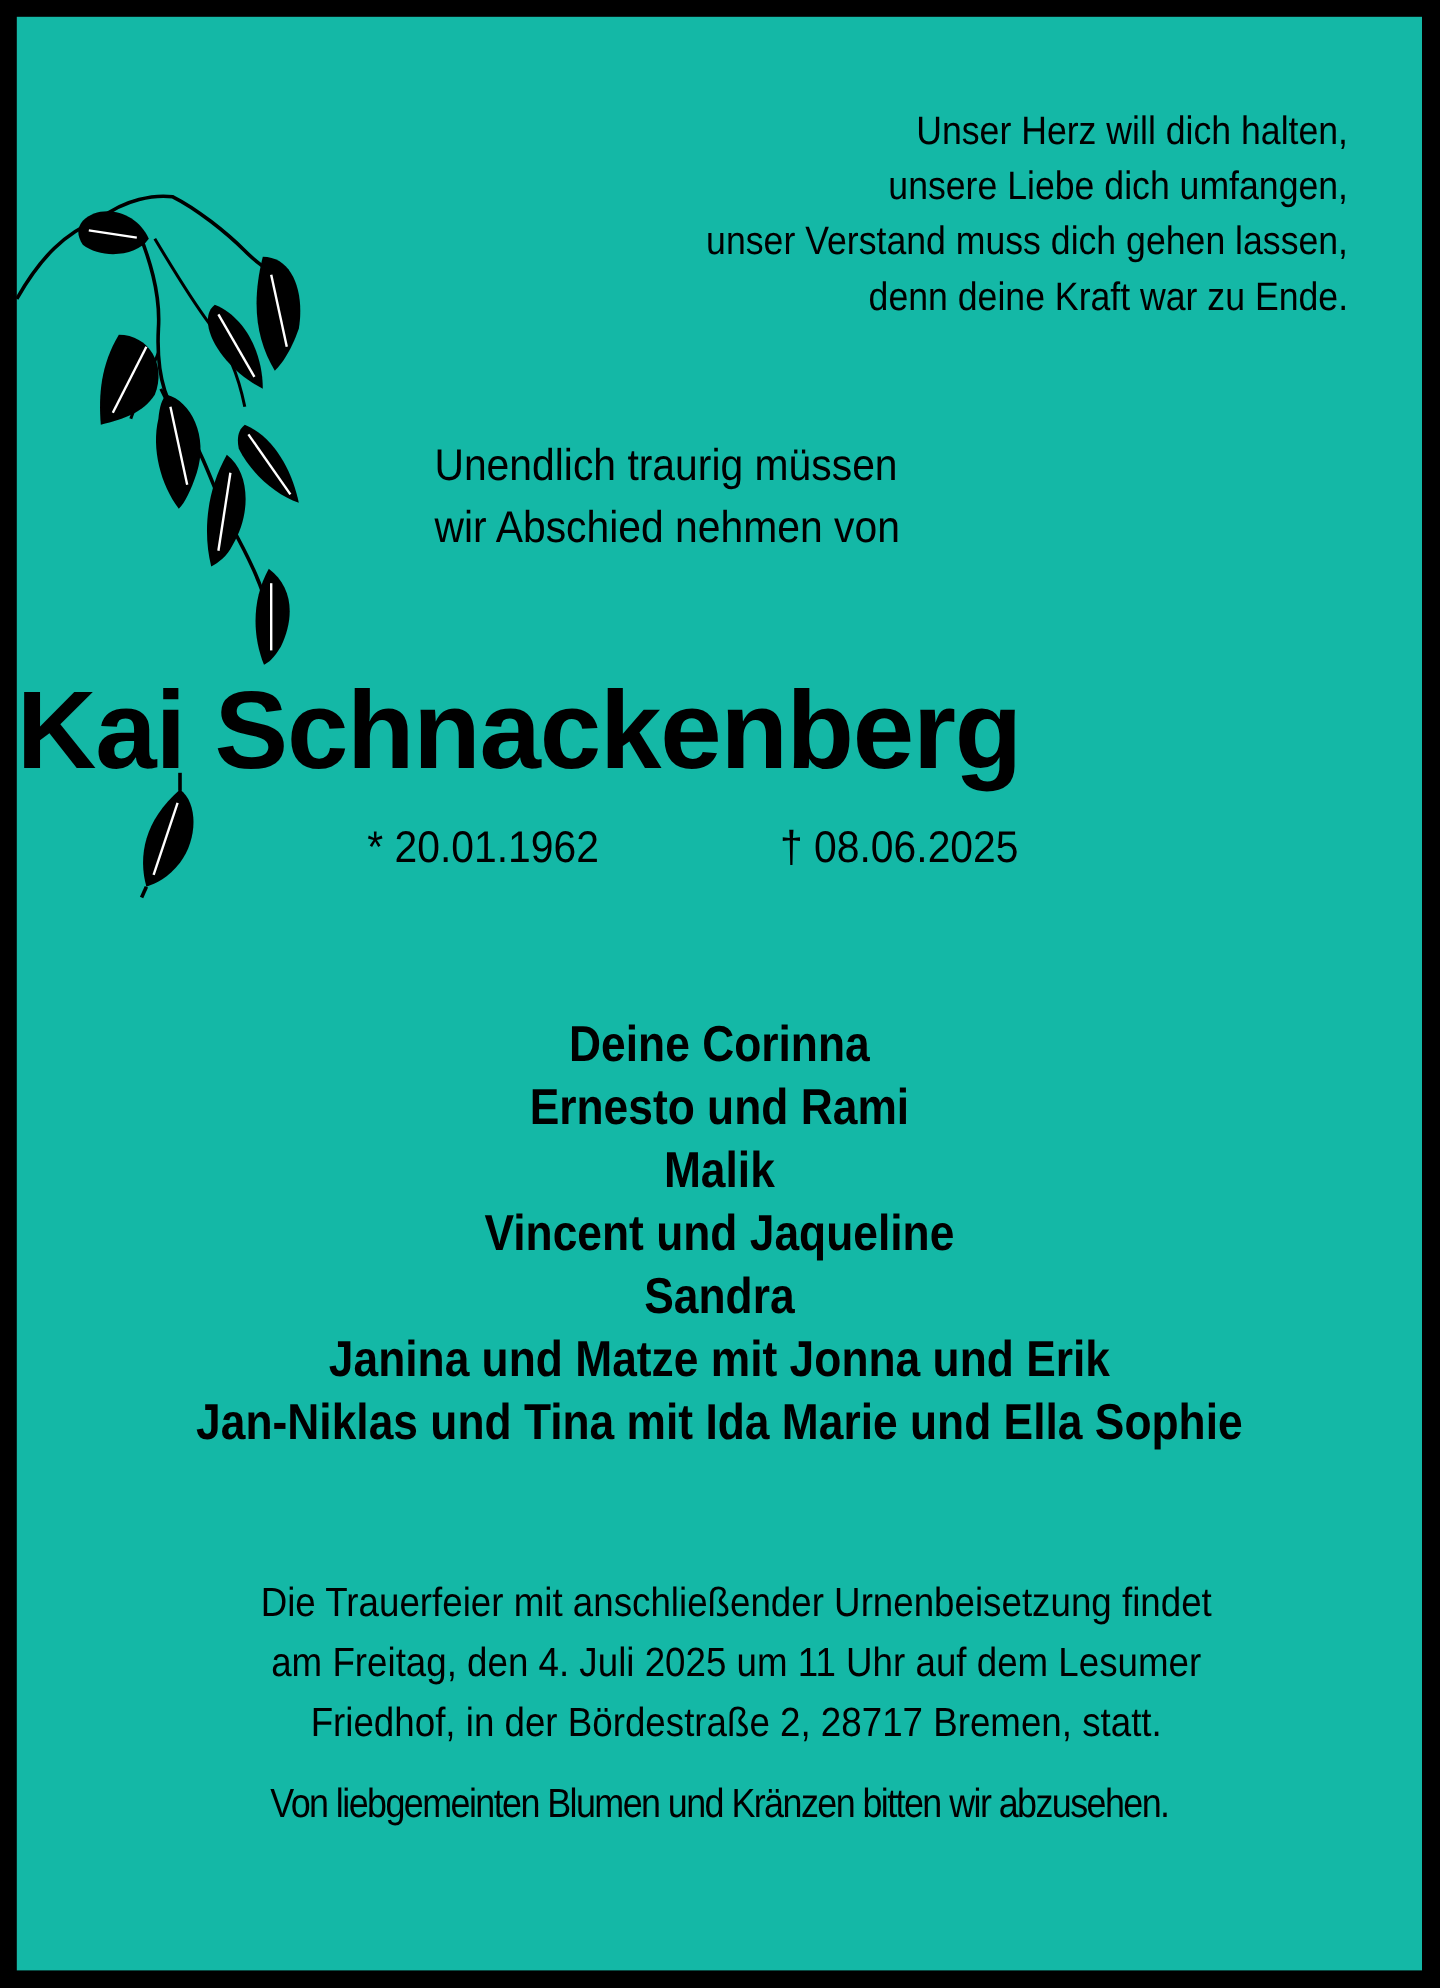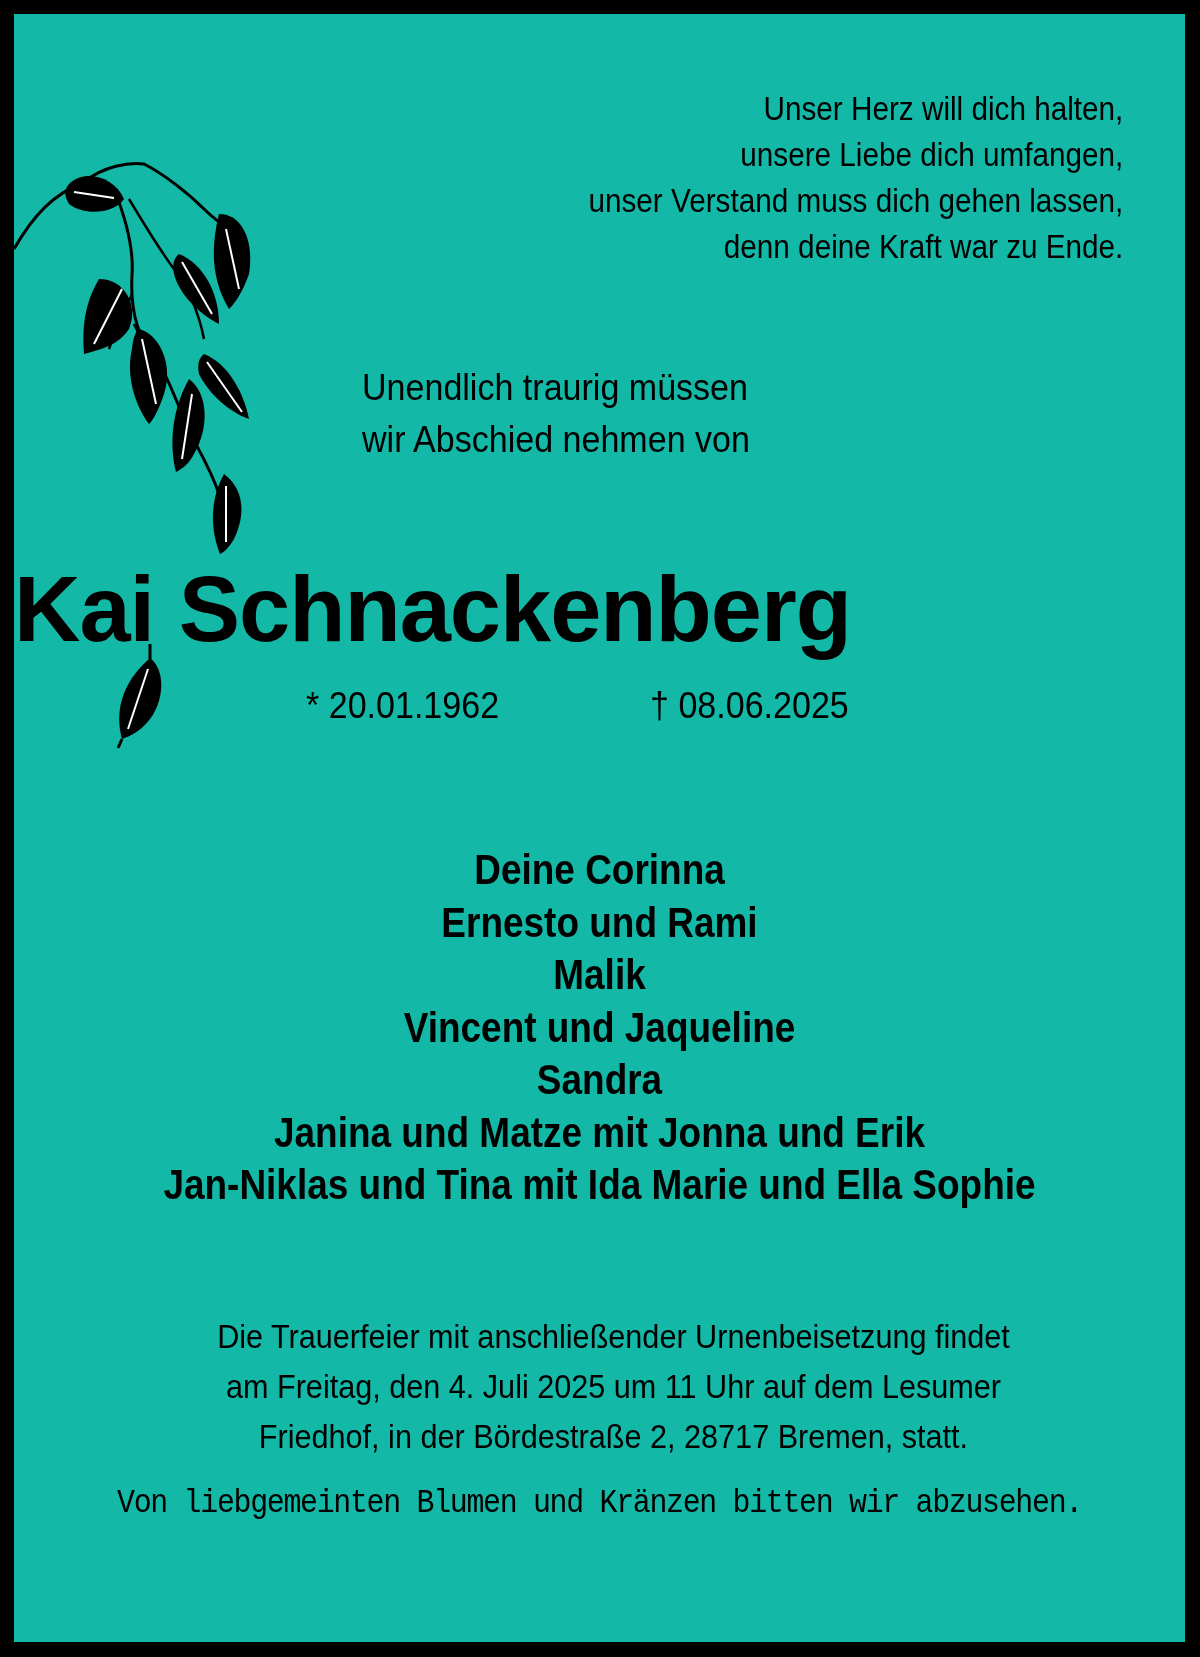--- a/index.html
+++ b/index.html
@@ -72,21 +72,20 @@
       margin-left: 14px;
     }
     .ceremony div { transform: scaleX(0.9); }
     .flowers {
       left: 0; width: 1171px; top: 1464px;
       text-align: center;
       font-size: 34px;
       line-height: 50px;
       white-space: nowrap;
       letter-spacing: -1.5px;
-      font-family: Liberation Mono, monospace;
     }
     .flowers div { transform: scaleX(0.88); }
     .undertaker {
       left: 0; width: 1171px; top: 1536px;
       text-align: center;
       font-size: 29px;
       line-height: 40px;
       white-space: nowrap;
     }
     .undertaker div { transform: scaleX(0.92); }

